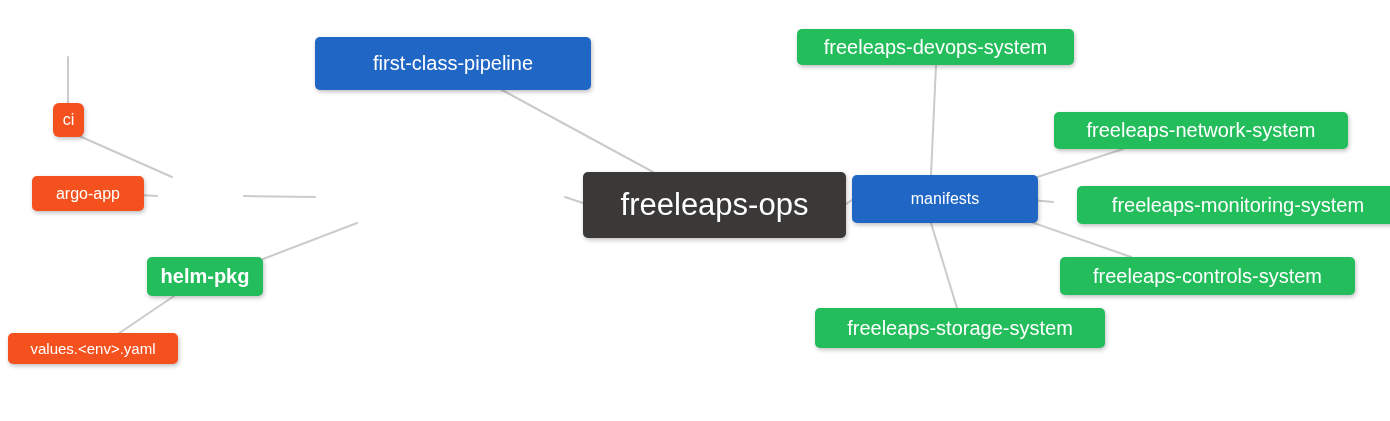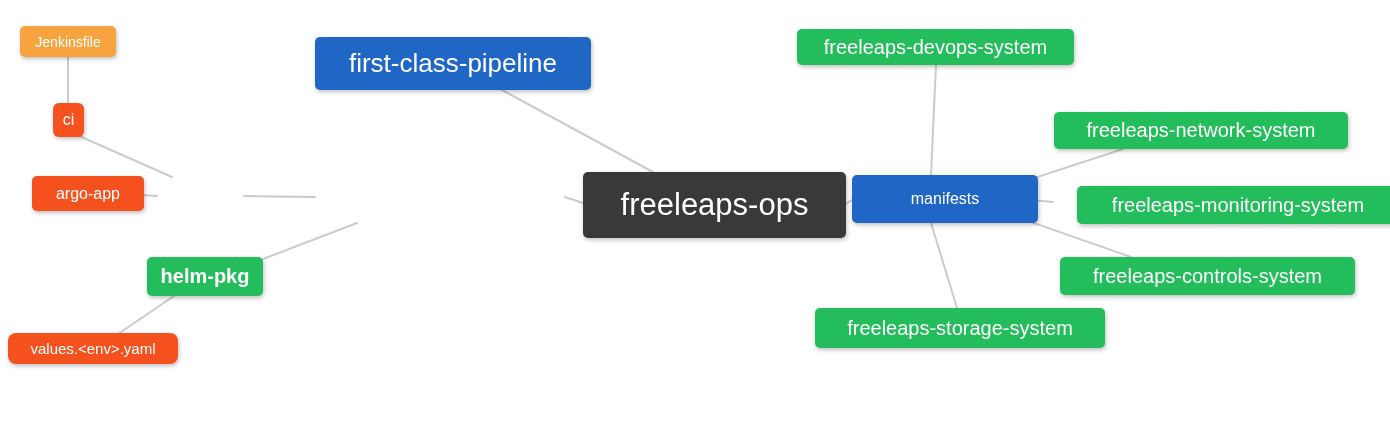--- a/index.html
+++ b/index.html
@@ -44,22 +44,22 @@
   .c-green  { background: #23bd5c; }
   .c-orange { background: #f7a440; }
   .c-red    { background: #f4511e; }
   .c-dark   { background: #3b3838; }
 
   .n-jenkinsfile { left: 20px;  top: 26px;  width: 96px;  height: 31px; font-size: 14px; }
   .n-ci          { left: 53px;  top: 103px; width: 31px;  height: 34px; font-size: 16px; border-radius: 6px; }
   .n-argo-app    { left: 32px;  top: 176px; width: 112px;  height: 35px; font-size: 16px; }
   .n-env         { left: 157px; top: 175px; width: 87px;  height: 42px; font-size: 20px; }
   .n-helm-pkg    { left: 147px; top: 257px; width: 116px; height: 39px; font-size: 20px; font-weight: bold; }
-  .n-values      { left: 8px;   top: 333px; width: 170px; height: 31px; font-size: 15px; border-radius: 8px; }
-  .n-pipeline    { left: 315px; top: 37px;  width: 276px; height: 53px; font-size: 26px; }
+  .n-values      { left: 8px;   top: 333px; width: 170px; height: 31px; font-size: 15px; }
+  .n-pipeline    { left: 315px; top: 37px;  width: 276px; height: 53px; font-size: 20px; }
   .n-service     { left: 315px; top: 171px; width: 250px; height: 52px; font-size: 25px; }
   .n-ops         { left: 583px; top: 172px; width: 263px; height: 66px; font-size: 31px; }
   .n-manifests   { left: 852px; top: 175px; width: 186px; height: 48px; font-size: 16px; }
   .n-devops      { left: 797px;  top: 29px;  width: 277px; height: 36px; font-size: 20px; }
   .n-network     { left: 1054px; top: 112px; width: 294px; height: 37px; font-size: 20px; }
   .n-monitoring  { left: 1053px; top: 186px; width: 322px; height: 38px; font-size: 20px; margin-left: 24px; }
   .n-controls    { left: 1060px; top: 257px; width: 295px; height: 38px; font-size: 20px; }
   .n-storage     { left: 815px;  top: 308px; width: 290px; height: 40px; font-size: 20px; }
 </style>
 </head>
@@ -77,21 +77,20 @@
     <line x1="502" y1="90" x2="653" y2="172"></line>
     <line x1="565" y1="197" x2="583" y2="203"></line>
     <line x1="846" y1="204" x2="852" y2="200"></line>
     <line x1="931" y1="175" x2="936" y2="65"></line>
     <line x1="1010" y1="186" x2="1123" y2="149"></line>
     <line x1="1010" y1="198" x2="1053" y2="202"></line>
     <line x1="1008" y1="214" x2="1131" y2="257"></line>
     <line x1="931" y1="223" x2="957" y2="308"></line>
   </svg>
 
-  <div class="node c-orange n-jenkinsfile">Jenkinsfile</div>
   <div class="node c-red    n-ci">ci</div>
   <div class="node c-red    n-argo-app">argo-app</div>
   <div class="node c-green  n-helm-pkg">helm-pkg</div>
   <div class="node c-red    n-values">values.&lt;env&gt;.yaml</div>
   <div class="node c-blue   n-pipeline">first-class-pipeline</div>
   <div class="node c-dark   n-ops">freeleaps-ops</div>
   <div class="node c-blue   n-manifests">manifests</div>
   <div class="node c-green  n-devops">freeleaps-devops-system</div>
   <div class="node c-green  n-network">freeleaps-network-system</div>
   <div class="node c-green  n-monitoring">freeleaps-monitoring-system</div>

